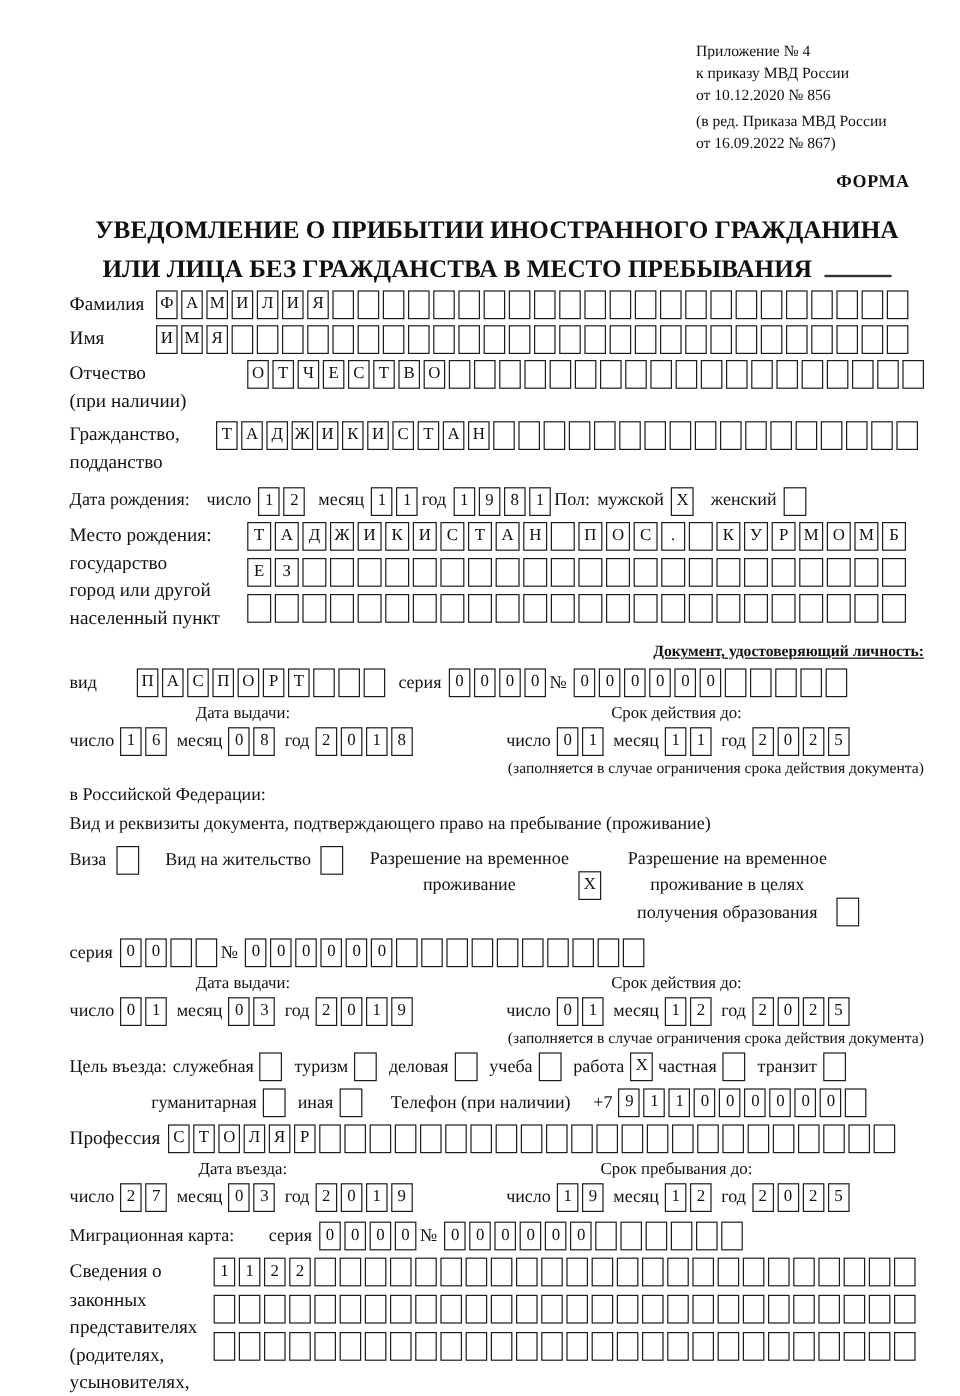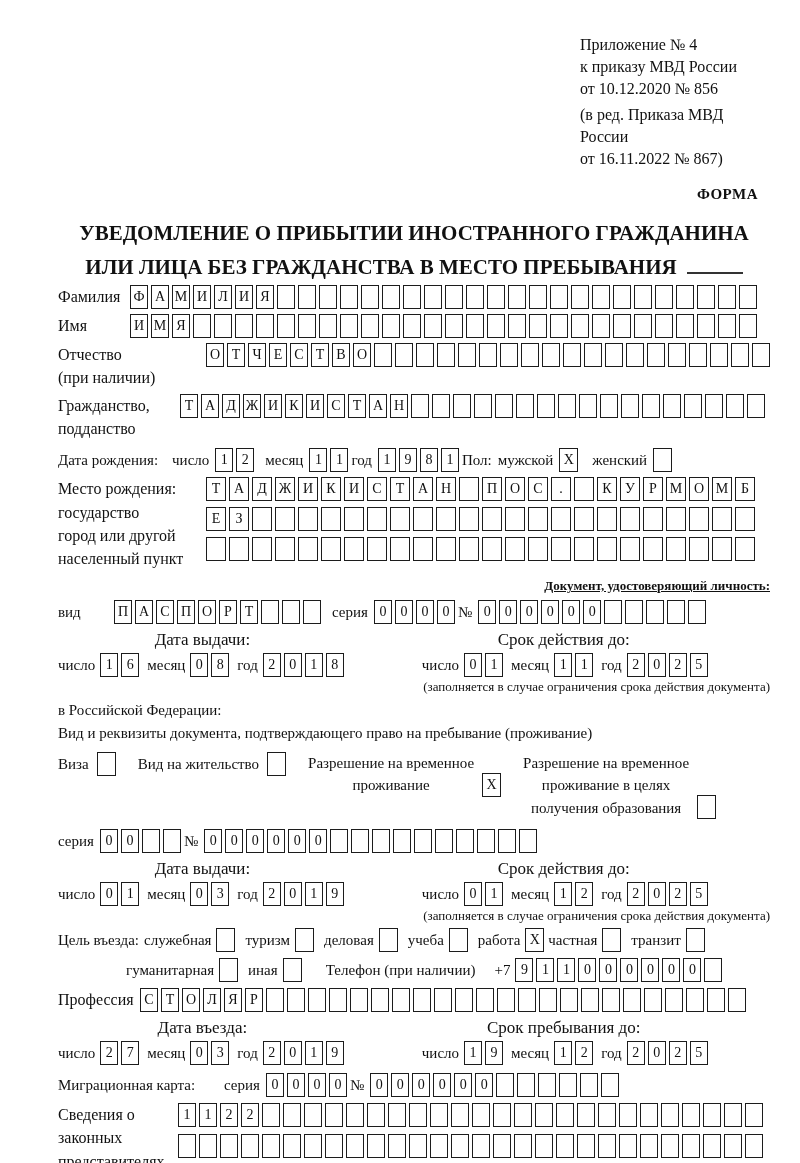--- a/index.html
+++ b/index.html
@@ -1,19 +1,19 @@
 <!DOCTYPE html>
 <html><head>
 <meta charset="utf-8">
 <style>
   html,body{margin:0;padding:0;background:#fff;color:#111;}
   body{width:800px;font-family:"Liberation Serif","DejaVu Serif",serif;}
   .page{box-sizing:border-box;width:800px;min-height:1163px;padding:34px 30px 16px 58px;position:relative;}
 
-  .appendix{margin-left:auto;width:190px;font-size:16px;line-height:1.38;}
+  .appendix{margin-left:auto;width:190px;font-size:13px;line-height:1.38;}
   .appendix .ed{margin-top:4px;}
   .forma{font-weight:bold;text-align:right;padding-right:12px;margin-top:16px;font-size:15px;letter-spacing:.5px;}
 
   .title{text-align:center;font-weight:bold;font-size:21px;line-height:1.6;margin-top:14px;}
   .blank-line{display:inline-block;width:56px;border-bottom:2px solid #333;height:14px;margin-left:10px;}
 
   .sec1{font-weight:bold;font-size:15.3px;margin-top:22px;margin-bottom:14px;letter-spacing:.2px;}
 
   .frow{display:flex;align-items:flex-start;margin-bottom:5px;}
   .flabel{font-size:16px;line-height:1.45;white-space:pre-line;flex:none;}
@@ -26,21 +26,21 @@
   .chk{box-sizing:border-box;flex:none;display:inline-flex;width:19px;height:24px;border:1.8px solid #1c1c1c;
        align-items:center;justify-content:center;font-size:14px;vertical-align:middle;background:#fff;}
 
   .inline-row{display:flex;align-items:center;font-size:15px;margin-bottom:5px;flex-wrap:nowrap;}
   .inline-row .t{flex:none;padding:0 6px 0 0;} .gap8{width:8px;flex:none;} .gap14{width:14px;flex:none;} .gap22{width:22px;flex:none;}
 
   .doc-head{text-align:right;font-weight:bold;font-size:13px;margin:8px 0 6px 0;text-decoration:underline;}
 
   .datecols{display:flex;margin-top:6px;}
   .datecol{display:flex;flex-direction:column;}
-  .datecol .dhead{text-align:center;font-size:17px;margin-bottom:3px;}
+  .datecol .dhead{text-align:center;font-size:14px;margin-bottom:3px;}
   .daterow{display:flex;align-items:center;font-size:15px;}
   .daterow .t{padding:0 5px;}
   .note{font-size:13px;text-align:right;margin-top:2px;margin-bottom:4px;}
 
   .intro{font-size:15px;line-height:1.55;}
   .opts{display:flex;align-items:flex-start;margin-top:6px;margin-bottom:10px;}
   .opt{display:flex;align-items:flex-end;font-size:15px;}
   .opt .optlabel{white-space:pre-line;text-align:center;line-height:1.5;padding-right:8px;}
   .opt .optlabel.left{text-align:left;}
 
@@ -52,21 +52,21 @@
 </head>
 <body>
 
 <div class="page">
 
   <div class="appendix">
     <div>Приложение № 4</div>
     <div>к приказу МВД России</div>
     <div>от 10.12.2020 № 856</div>
     <div class="ed">(в ред. Приказа МВД России</div>
-    <div>от 16.11.2022 № 867)</div>
+    <div>от 16.09.2022 № 867)</div>
   </div>
 
   <div class="forma">ФОРМА</div>
 
   <div class="title">
     <div>УВЕДОМЛЕНИЕ О ПРИБЫТИИ ИНОСТРАННОГО ГРАЖДАНИНА</div>
     <div>
       <span>ИЛИ ЛИЦА БЕЗ ГРАЖДАНСТВА В МЕСТО ПРЕБЫВАНИЯ</span><span class="blank-line"></span>
     </div>
   </div>

